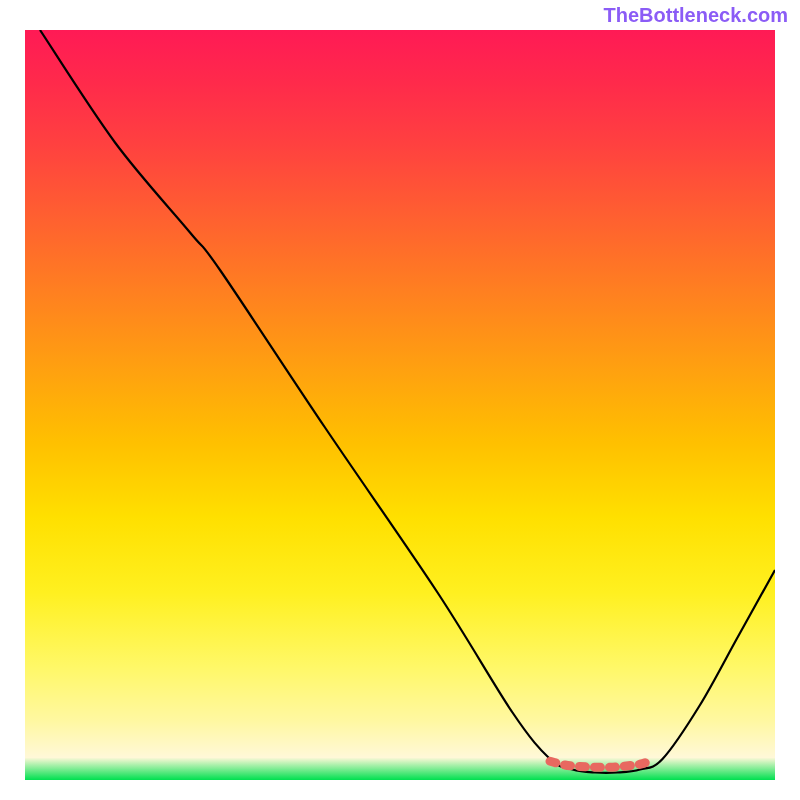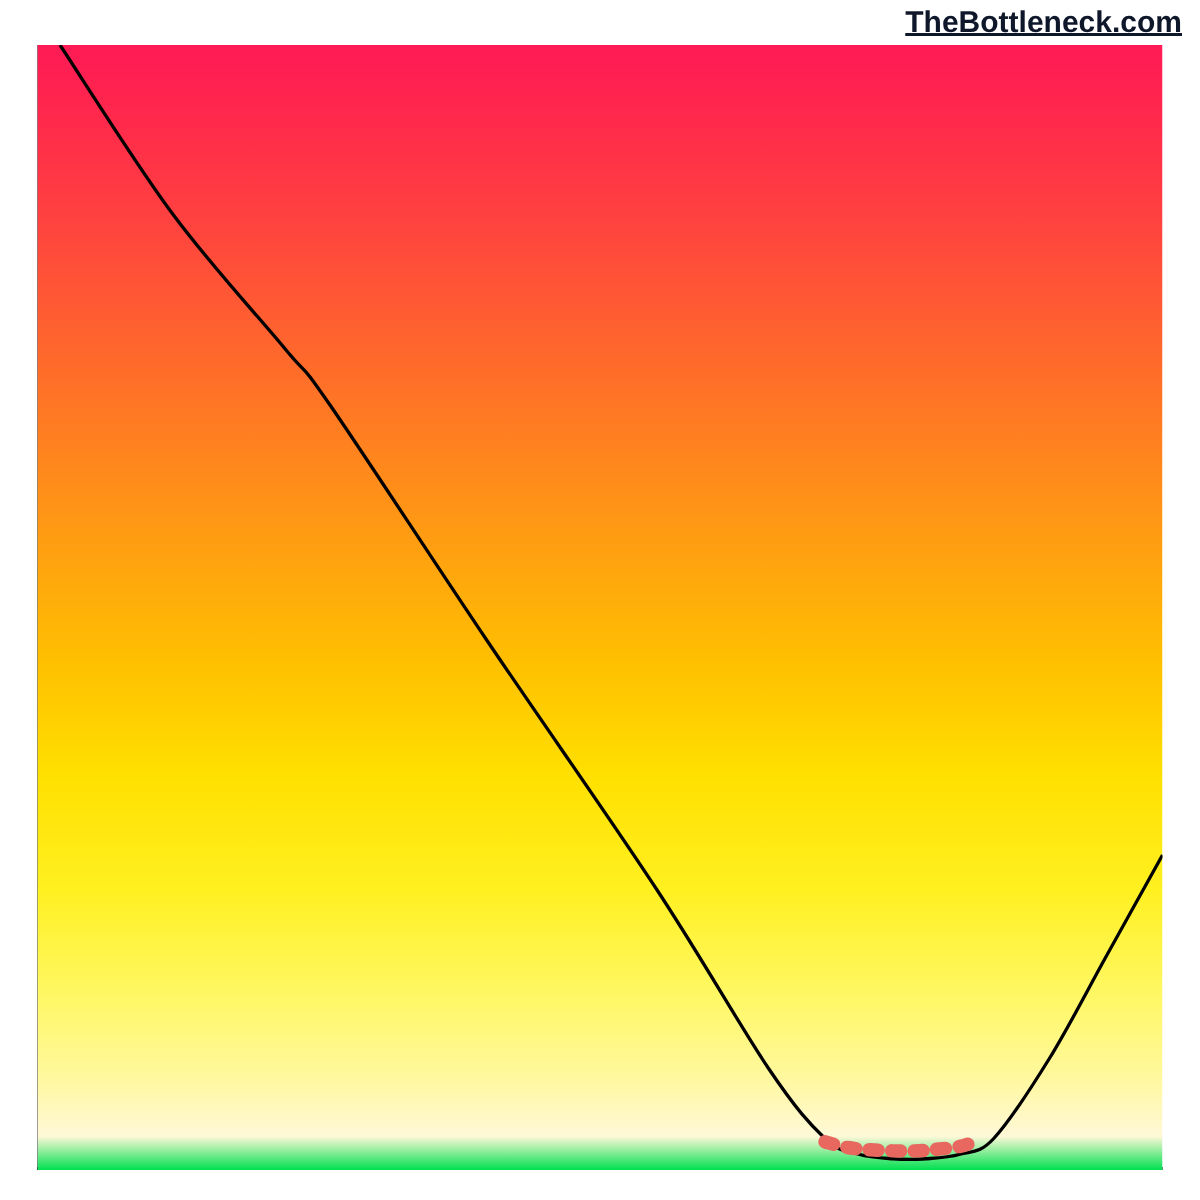--- a/index.html
+++ b/index.html
@@ -14,23 +14,22 @@
     width: 800px;
     height: 800px;
     position: relative;
   }
   .watermark {
     position: absolute;
     top: 4px;
     right: 12px;
     font-size: 20px;
     font-weight: bold;
-    color: #0f172a;
+    color: #8b5cf6;
     z-index: 10;
-    text-decoration: underline;
   }
   .plot-frame {
     position: absolute;
     left: 25px;
     top: 30px;
     width: 750px;
     height: 750px;
     border: 2px solid #000;
     border-top: none;
     border-right: none;

